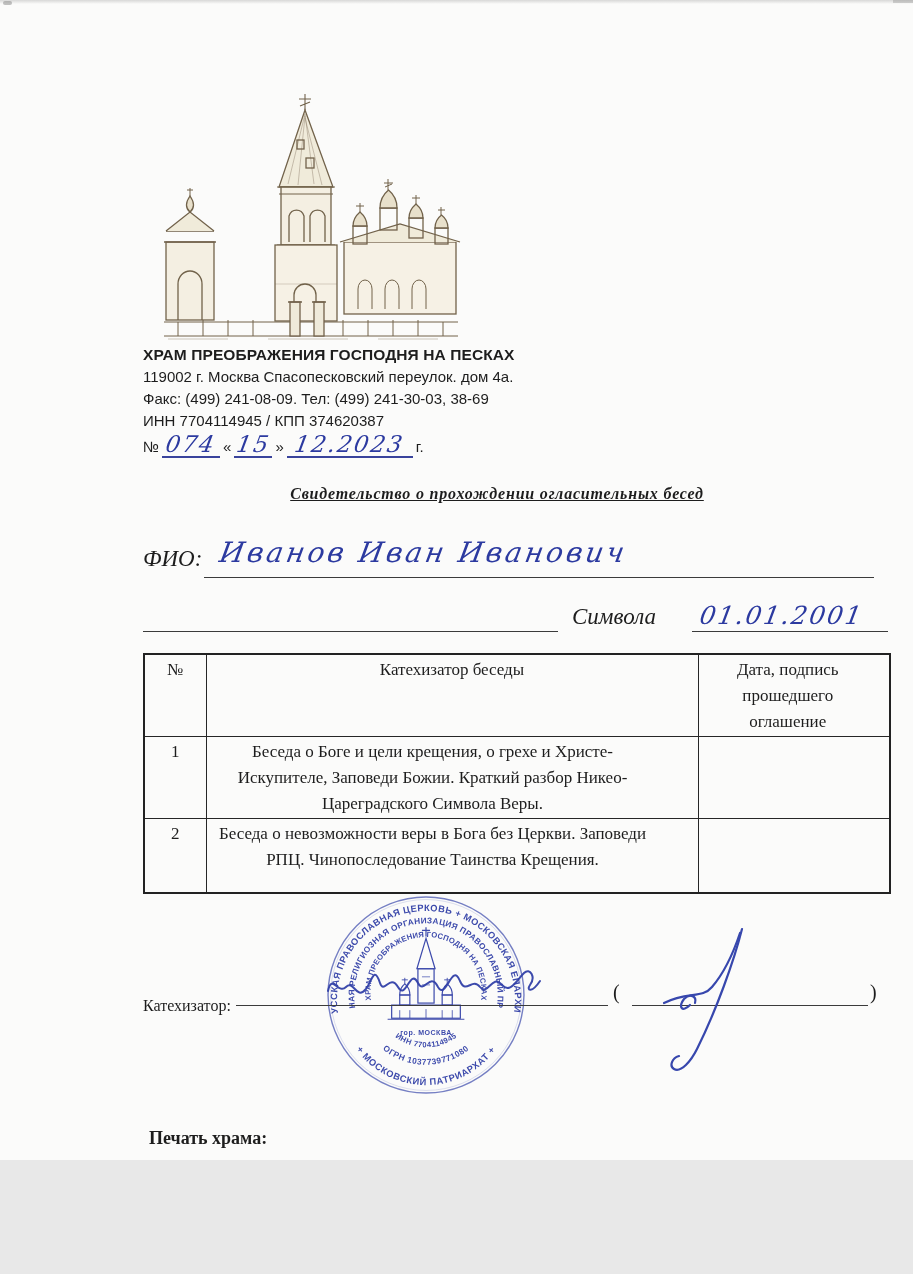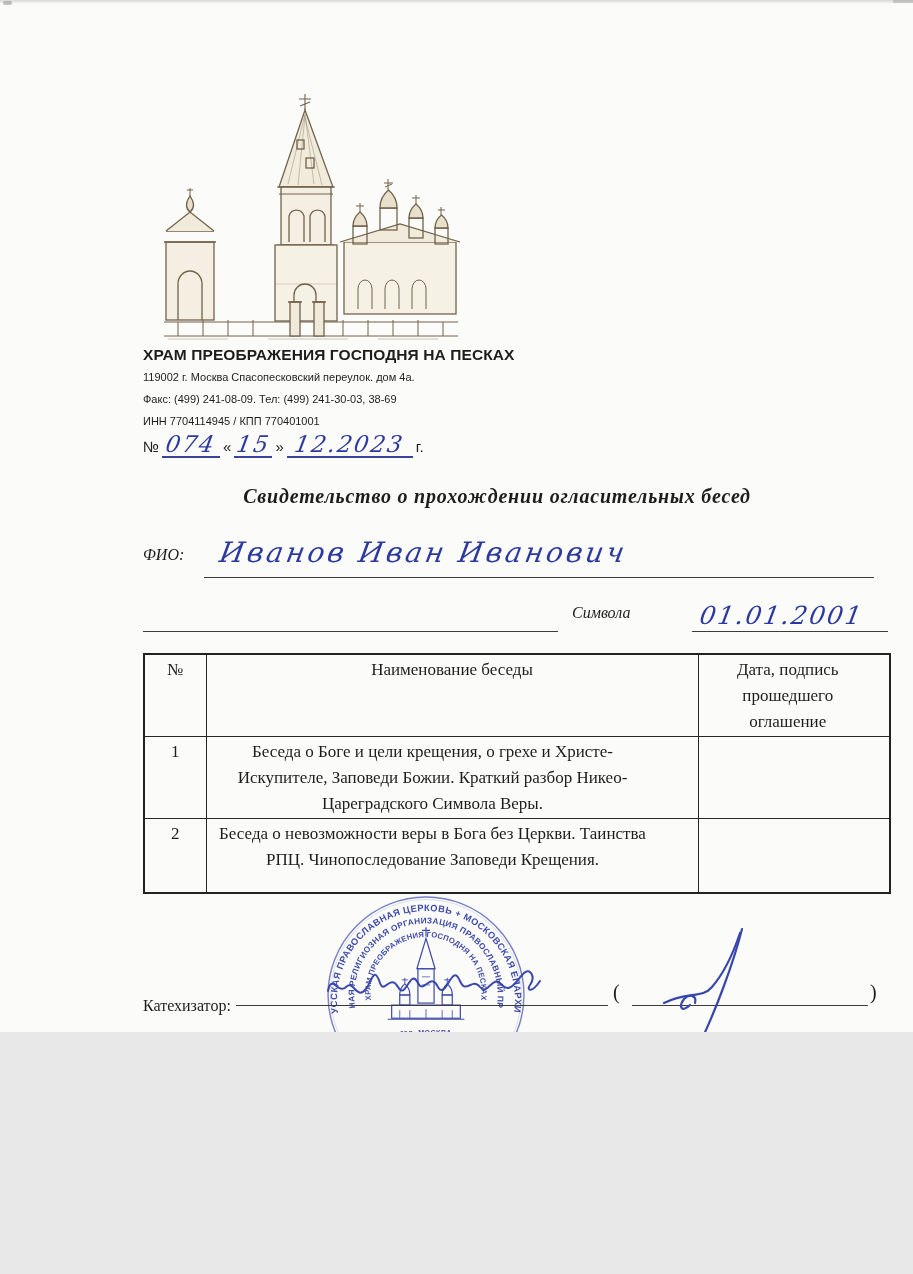--- a/index.html
+++ b/index.html
@@ -1,38 +1,38 @@
 <!DOCTYPE html>
 <html><head>
 <meta charset="utf-8">
 <style>
   html,body{margin:0;padding:0;background:#e8e8e8;}
-  .page{position:relative;width:913px;height:1032px;background:#fbfbfa;
+  .page{position:relative;width:913px;height:1160px;background:#fbfbfa;
         font-family:"Liberation Serif",serif;color:#1d1d1d;overflow:hidden;
         margin:0 auto;box-shadow:0 0 6px rgba(0,0,0,.25);}
   .abs{position:absolute;}
   
   .top-shade{left:0;top:0;width:913px;height:4px;
              background:linear-gradient(to bottom,rgba(90,90,90,.22),rgba(0,0,0,0));}
   .speck-tl{left:3px;top:1px;width:9px;height:4px;background:#777;opacity:.45;border-radius:2px;}
   .speck-tr{left:893px;top:0;width:20px;height:3px;background:#888;opacity:.35;}
   
   .letterhead{left:143px;top:344px;font-family:"Liberation Sans",sans-serif;}
   .lh-org{font-size:15.5px;font-weight:bold;line-height:22px;letter-spacing:.1px;}
-  .lh-line{font-size:11px;line-height:22px;}
+  .lh-line{font-size:15px;line-height:22px;}
   .num-line{left:143px;top:432px;display:flex;align-items:baseline;
             font-family:"Liberation Sans",sans-serif;font-size:15px;}
   .blank-ink{display:inline-block;border-bottom:2px solid #39439c;text-align:center;margin:0 3px;}
   .hw{font-family:"DejaVu Serif",serif;font-style:italic;color:#2c3aa0;
       display:inline-block;transform:skewX(-10deg);}
   .hw-num{font-size:23px;line-height:24px;letter-spacing:2px;}
   
   .doc-title{left:130px;top:485px;width:734px;text-align:center;
-             font-size:20px;font-weight:bold;font-style:italic;letter-spacing:.8px;}
-  .it-label{font-style:italic;font-size:16px;}
+             font-size:16px;font-weight:bold;font-style:italic;letter-spacing:.8px;text-decoration:underline;}
+  .it-label{font-style:italic;font-size:23px;}
   .rule{border-top:1.6px solid #3b3b3b;height:0;}
   
   .talks{left:143px;top:653px;width:746px;border-collapse:collapse;table-layout:fixed;
          font-size:17px;line-height:26px;}
   .talks th,.talks td{border:1.6px solid #262626;vertical-align:top;padding-top:2px;
                       font-weight:normal;text-align:center;}
   .talks{border:2px solid #222;}
   .talks thead tr{height:78px;}
   .talks .r1{height:77px;}
   .talks .r2{height:74px;}
@@ -92,21 +92,21 @@
       <rect x="166" y="218" width="10" height="34" fill="#efe9d8"></rect>
       <path d="M140,218 h14 M164,218 h14"></path>
       <path d="M20,255 h60 M120,255 h80 M230,255 h60" stroke-width="0.6" opacity="0.6"></path>
     </g>
   </svg>
 
   <div class="abs letterhead">
     <div class="lh-org">ХРАМ ПРЕОБРАЖЕНИЯ ГОСПОДНЯ НА ПЕСКАХ</div>
     <div class="lh-line">119002 г. Москва Спасопесковский переулок. дом 4а.</div>
     <div class="lh-line">Факс: (499) 241-08-09. Тел: (499) 241-30-03, 38-69</div>
-    <div class="lh-line">ИНН 7704114945 / КПП 770401001</div>
+    <div class="lh-line">ИНН 7704114945 / КПП 374620387</div>
   </div>
 
   <div class="abs num-line">
     <span>№</span>
     <span class="blank-ink" style="min-width:58px"><span class="hw hw-num">074</span></span>
     <span>«</span>
     <span class="blank-ink" style="min-width:38px"><span class="hw hw-num">15</span></span>
     <span>»</span>
     <span class="blank-ink" style="min-width:126px"><span class="hw hw-num">12.2023</span></span>
     <span>г.</span>
@@ -125,33 +125,33 @@
 
   <table class="abs talks">
     <colgroup>
         <col style="width:62px">
         <col style="width:492px">
         <col style="width:192px">
       </colgroup>
     <thead>
       <tr>
         <th>№</th>
-        <th>Наименование беседы</th>
+        <th>Катехизатор беседы</th>
         <th class="h-mark">Дата, подпись прошедшего оглашение</th>
       </tr>
     </thead>
     <tbody>
       <tr class="r1">
         <td>1</td>
         <td class="c-topic">Беседа о Боге и цели крещения, о грехе и Христе-Искупителе, Заповеди Божии. Краткий разбор Никео-Цареградского Символа Веры.</td>
         <td></td>
       </tr>
       <tr class="r2">
         <td>2</td>
-        <td class="c-topic">Беседа о невозможности веры в Бога без Церкви. Таинства РПЦ. Чинопоследование Заповеди Крещения.</td>
+        <td class="c-topic">Беседа о невозможности веры в Бога без Церкви. Заповеди РПЦ. Чинопоследование Таинства Крещения.</td>
         <td></td>
       </tr>
     </tbody>
   </table>
 
   <svg class="abs" style="left:325px;top:894px;opacity:.93;" width="202" height="202" viewBox="0 0 200 200">
     <defs>
       <path id="sOT" d="M 13,118 A 88,88 0 1 1 187,118"></path>
       <path id="sOB" d="M 19,130 A 85,85 0 0 0 181,130"></path>
       <path id="sMT" d="M 30,112 A 71,71 0 1 1 170,112"></path>

